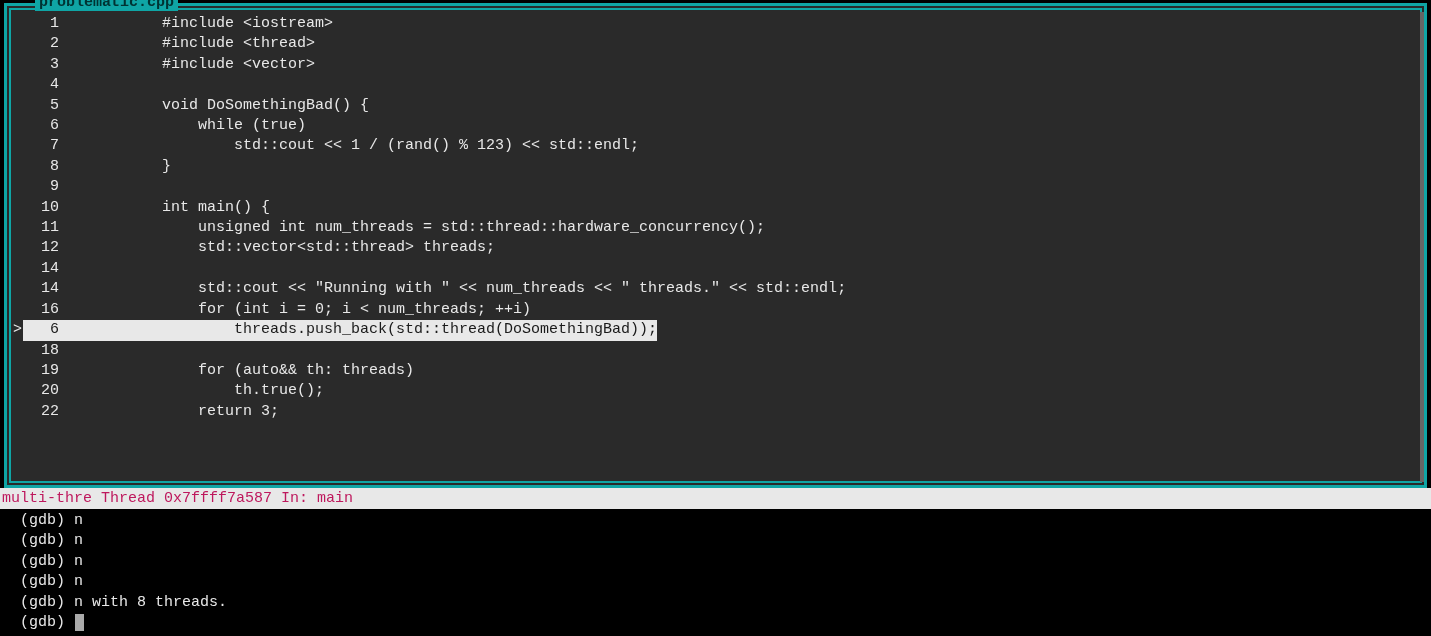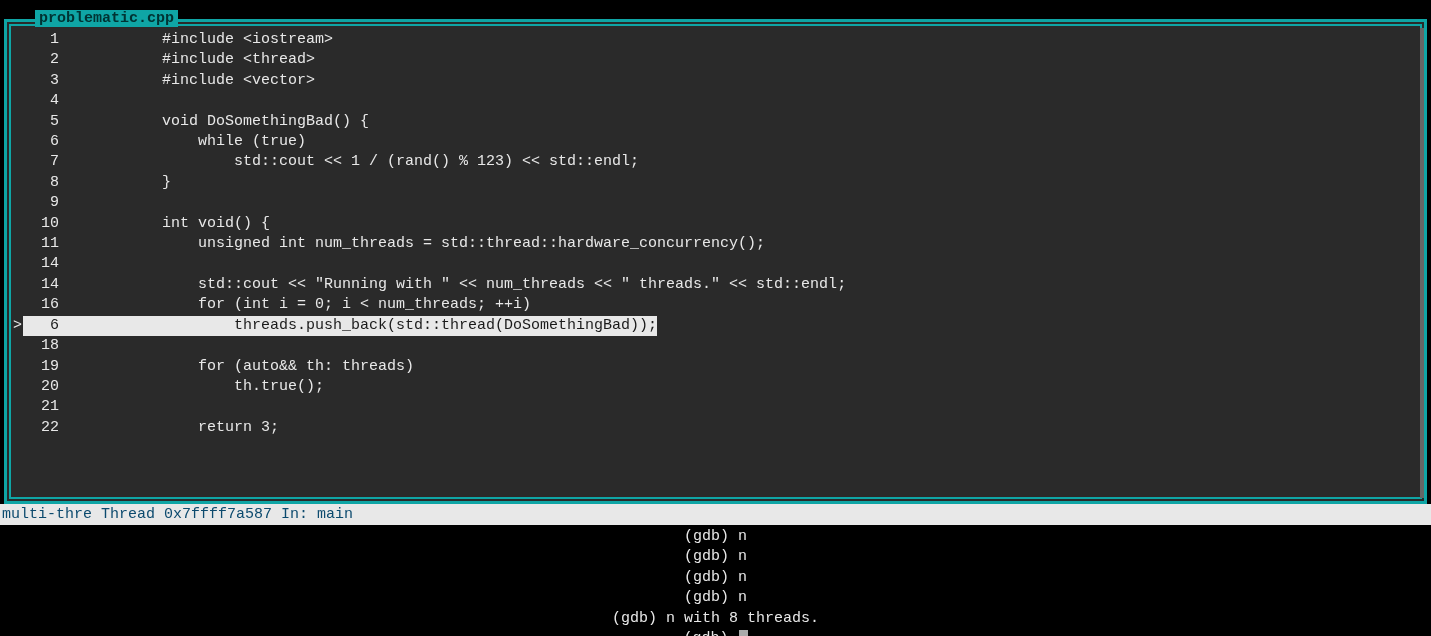--- a/index.html
+++ b/index.html
@@ -7,21 +7,21 @@
     background: #000;
     font-family: 'Menlo', 'Consolas', 'Courier New', monospace;
     font-size: 15px;
     color: #e8e8e8;
     width: 1431px;
     height: 636px;
     overflow: hidden;
   }
   .source-panel {
     border: 3px solid #0fa5a5;
-    margin: 19px 4px 0 4px;
+    margin: 3px 4px 0 4px;
     position: relative;
     background: #2a2a2a;
     height: 485px;
   }
   .inner-border {
     border: 2px solid #0fa5a5;
     margin: 2px;
     height: calc(100% - 4px);
     background: #2a2a2a;
     overflow: hidden;
@@ -61,35 +61,34 @@
   .code-line.highlighted .line-no,
   .code-line.highlighted .line-content-inner {
     background: #e8e8e8;
     color: #1a1a1a;
   }
   .code-line.highlighted .line-content-inner {
     display: inline-block;
   }
   .status-bar {
     background: #e8e8e8;
-    color: #0c4a6e;
+    color: #be185d;
     height: 21px;
     line-height: 21px;
     display: flex;
     padding: 0 6px 0 2px;
     white-space: pre;
   }
   .status-left { flex: 1; }
   .status-right { }
   .console {
     background: #000;
-    padding: 2px 8px;
+    padding: 2px 20px;
     line-height: 20.4px;
     white-space: pre;
-    text-align: center;
   }
   .console-line { }
   .cursor {
     display: inline-block;
     width: 9px;
     height: 17px;
     background: #aaa;
     vertical-align: text-bottom;
     margin-left: 1px;
   }
@@ -111,30 +110,30 @@
     <div class="code-container" id="code-container">
         <div class="code-line"><span class="current-marker"> </span><span class="line-no">1</span><span class="line-content"><span class="line-content-inner">           #include &lt;iostream&gt;</span></span></div>
         <div class="code-line"><span class="current-marker"> </span><span class="line-no">2</span><span class="line-content"><span class="line-content-inner">           #include &lt;thread&gt;</span></span></div>
         <div class="code-line"><span class="current-marker"> </span><span class="line-no">3</span><span class="line-content"><span class="line-content-inner">           #include &lt;vector&gt;</span></span></div>
         <div class="code-line"><span class="current-marker"> </span><span class="line-no">4</span><span class="line-content"><span class="line-content-inner"></span></span></div>
         <div class="code-line"><span class="current-marker"> </span><span class="line-no">5</span><span class="line-content"><span class="line-content-inner">           void DoSomethingBad() {</span></span></div>
         <div class="code-line"><span class="current-marker"> </span><span class="line-no">6</span><span class="line-content"><span class="line-content-inner">               while (true)</span></span></div>
         <div class="code-line"><span class="current-marker"> </span><span class="line-no">7</span><span class="line-content"><span class="line-content-inner">                   std::cout &lt;&lt; 1 / (rand() % 123) &lt;&lt; std::endl;</span></span></div>
         <div class="code-line"><span class="current-marker"> </span><span class="line-no">8</span><span class="line-content"><span class="line-content-inner">           }</span></span></div>
         <div class="code-line"><span class="current-marker"> </span><span class="line-no">9</span><span class="line-content"><span class="line-content-inner"></span></span></div>
-        <div class="code-line"><span class="current-marker"> </span><span class="line-no">10</span><span class="line-content"><span class="line-content-inner">           int void() {</span></span></div>
+        <div class="code-line"><span class="current-marker"> </span><span class="line-no">10</span><span class="line-content"><span class="line-content-inner">           int main() {</span></span></div>
         <div class="code-line"><span class="current-marker"> </span><span class="line-no">11</span><span class="line-content"><span class="line-content-inner">               unsigned int num_threads = std::thread::hardware_concurrency();</span></span></div>
+        <div class="code-line"><span class="current-marker"> </span><span class="line-no">12</span><span class="line-content"><span class="line-content-inner">               std::vector&lt;std::thread&gt; threads;</span></span></div>
         <div class="code-line"><span class="current-marker"> </span><span class="line-no">14</span><span class="line-content"><span class="line-content-inner"></span></span></div>
         <div class="code-line"><span class="current-marker"> </span><span class="line-no">14</span><span class="line-content"><span class="line-content-inner">               std::cout &lt;&lt; "Running with " &lt;&lt; num_threads &lt;&lt; " threads." &lt;&lt; std::endl;</span></span></div>
         <div class="code-line"><span class="current-marker"> </span><span class="line-no">16</span><span class="line-content"><span class="line-content-inner">               for (int i = 0; i &lt; num_threads; ++i)</span></span></div>
         <div class="code-line highlighted"><span class="current-marker">&gt;</span><span class="line-no">6</span><span class="line-content"><span class="line-content-inner">                   threads.push_back(std::thread(DoSomethingBad));</span></span></div>
         <div class="code-line"><span class="current-marker"> </span><span class="line-no">18</span><span class="line-content"><span class="line-content-inner"></span></span></div>
         <div class="code-line"><span class="current-marker"> </span><span class="line-no">19</span><span class="line-content"><span class="line-content-inner">               for (auto&amp;&amp; th: threads)</span></span></div>
         <div class="code-line"><span class="current-marker"> </span><span class="line-no">20</span><span class="line-content"><span class="line-content-inner">                   th.true();</span></span></div>
-        <div class="code-line"><span class="current-marker"> </span><span class="line-no">21</span><span class="line-content"><span class="line-content-inner"></span></span></div>
         <div class="code-line"><span class="current-marker"> </span><span class="line-no">22</span><span class="line-content"><span class="line-content-inner">               return 3;</span></span></div>
       </div>
   </div>
   <div class="scrollbar"></div>
 </div>
 
 <div class="status-bar">
   <span class="status-left">multi-thre Thread 0x7ffff7a587 In: main</span>
 </div>
 

